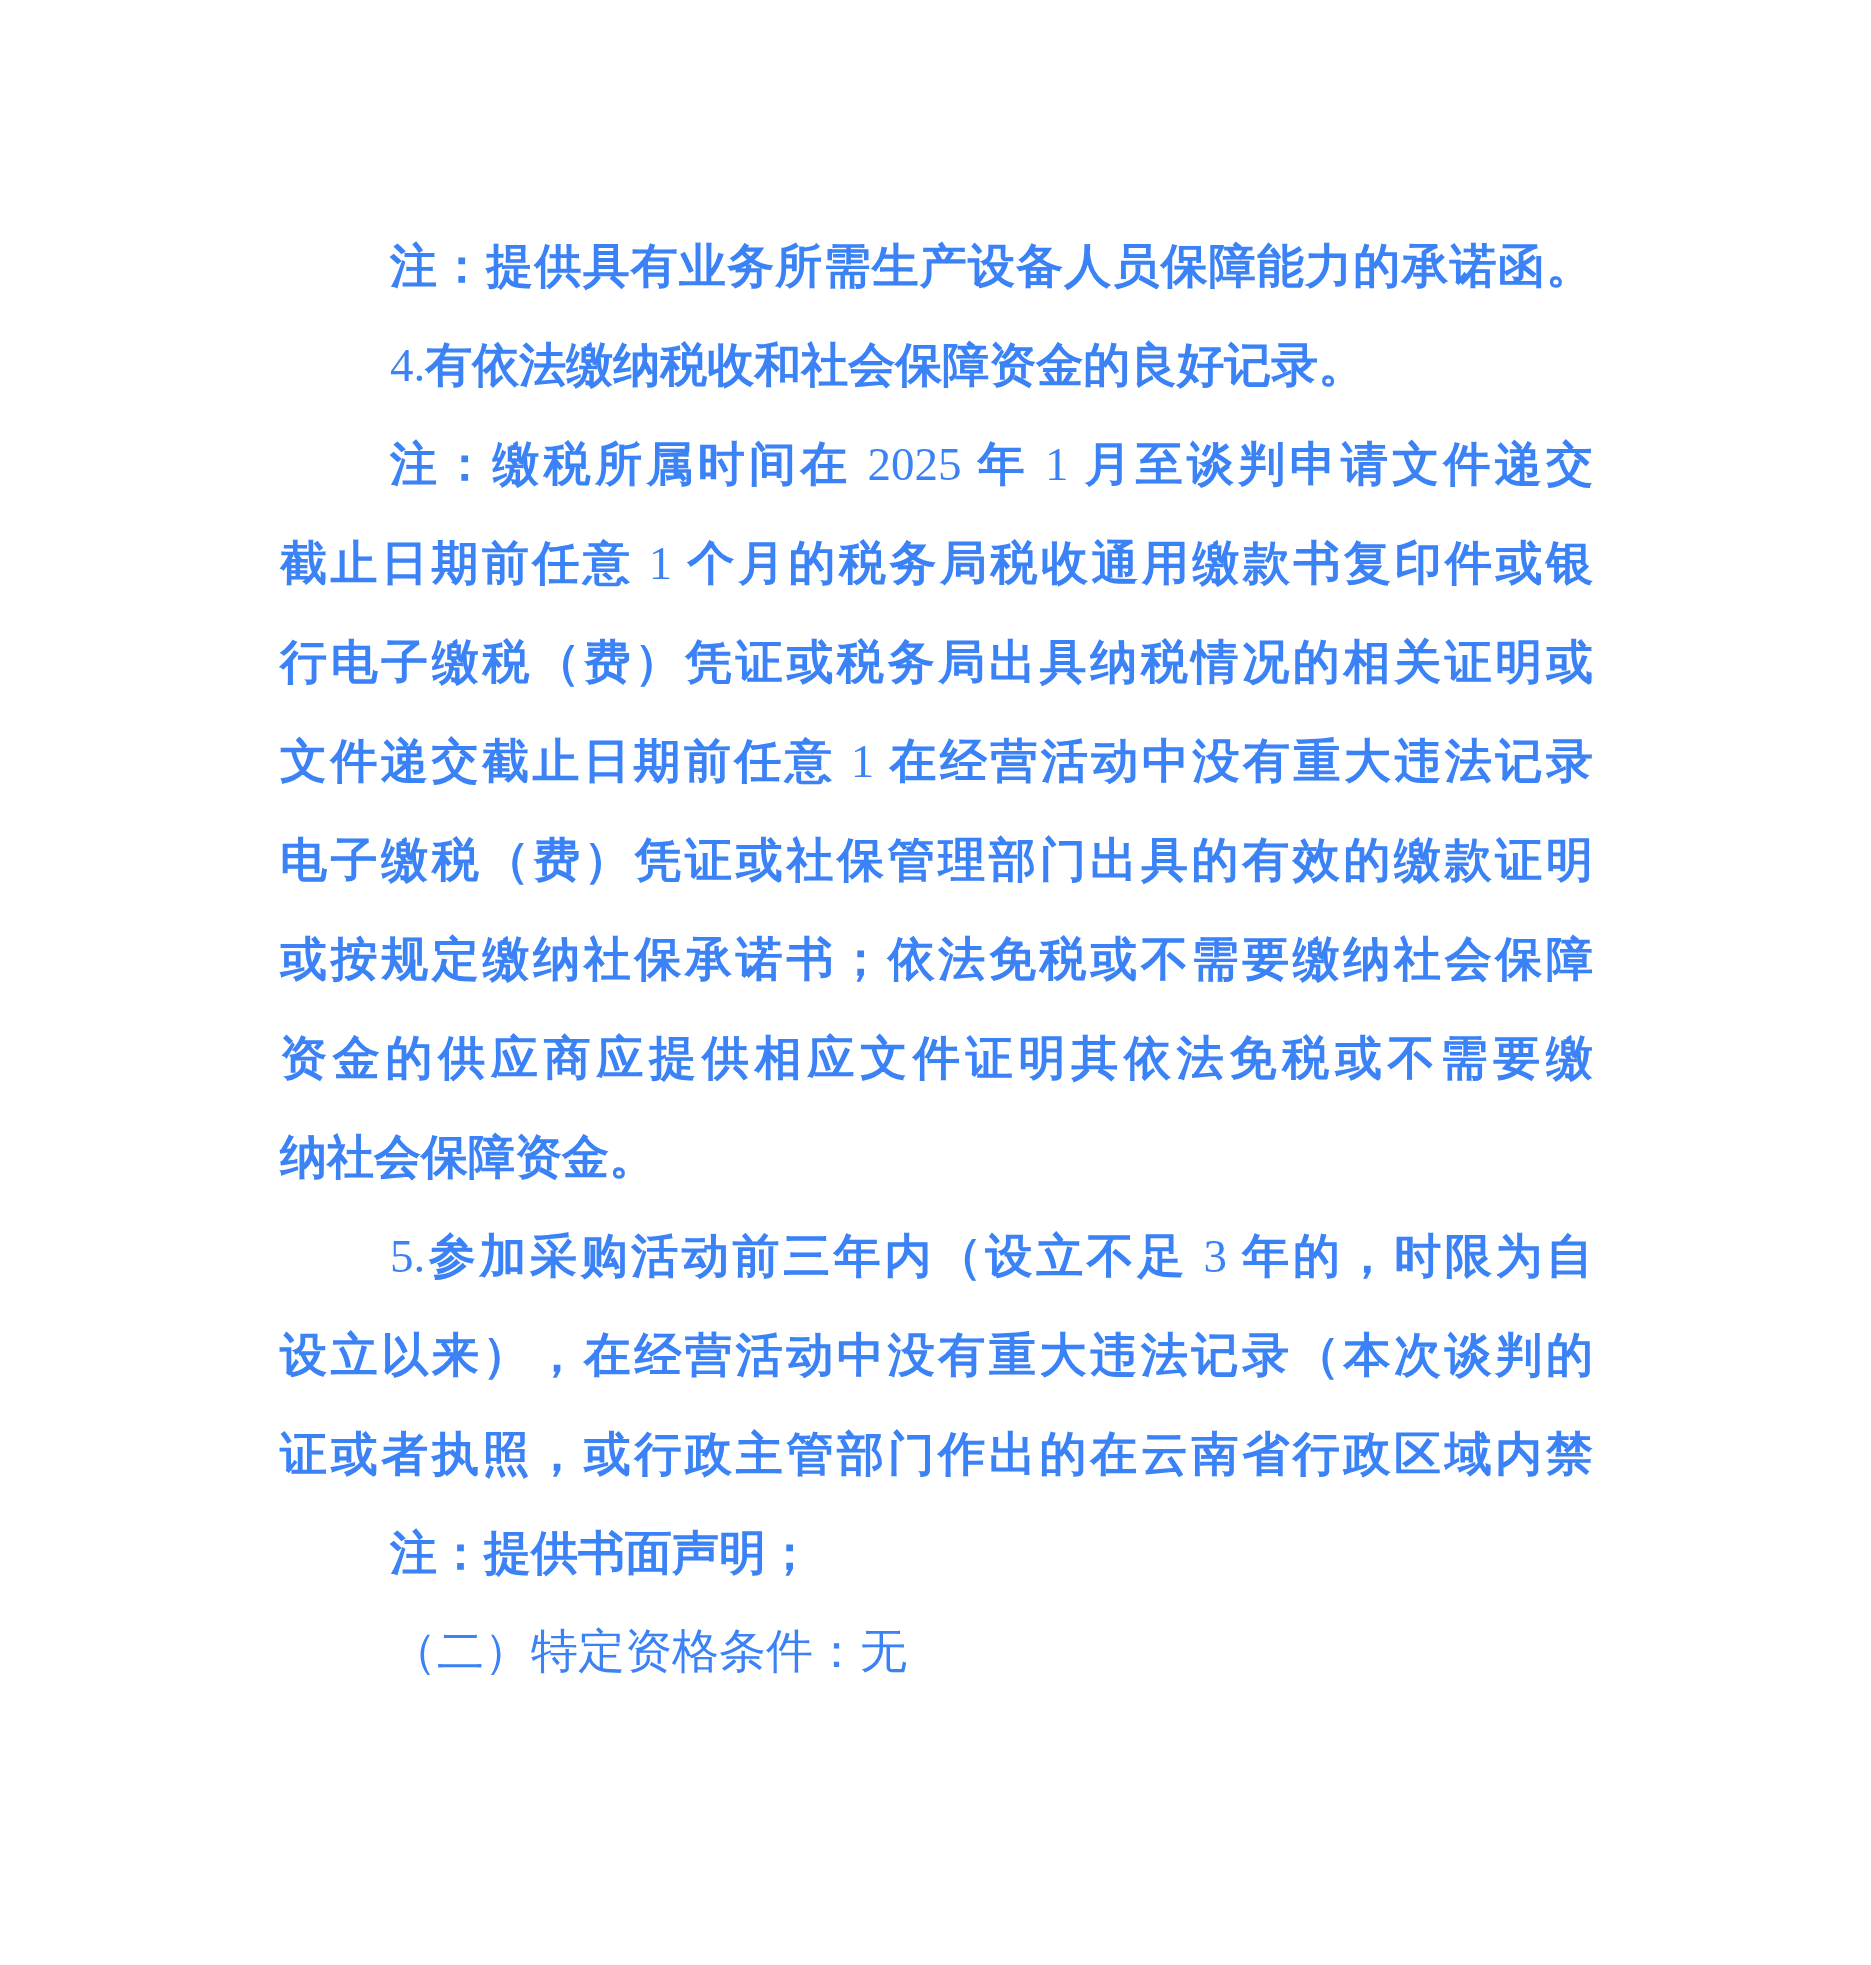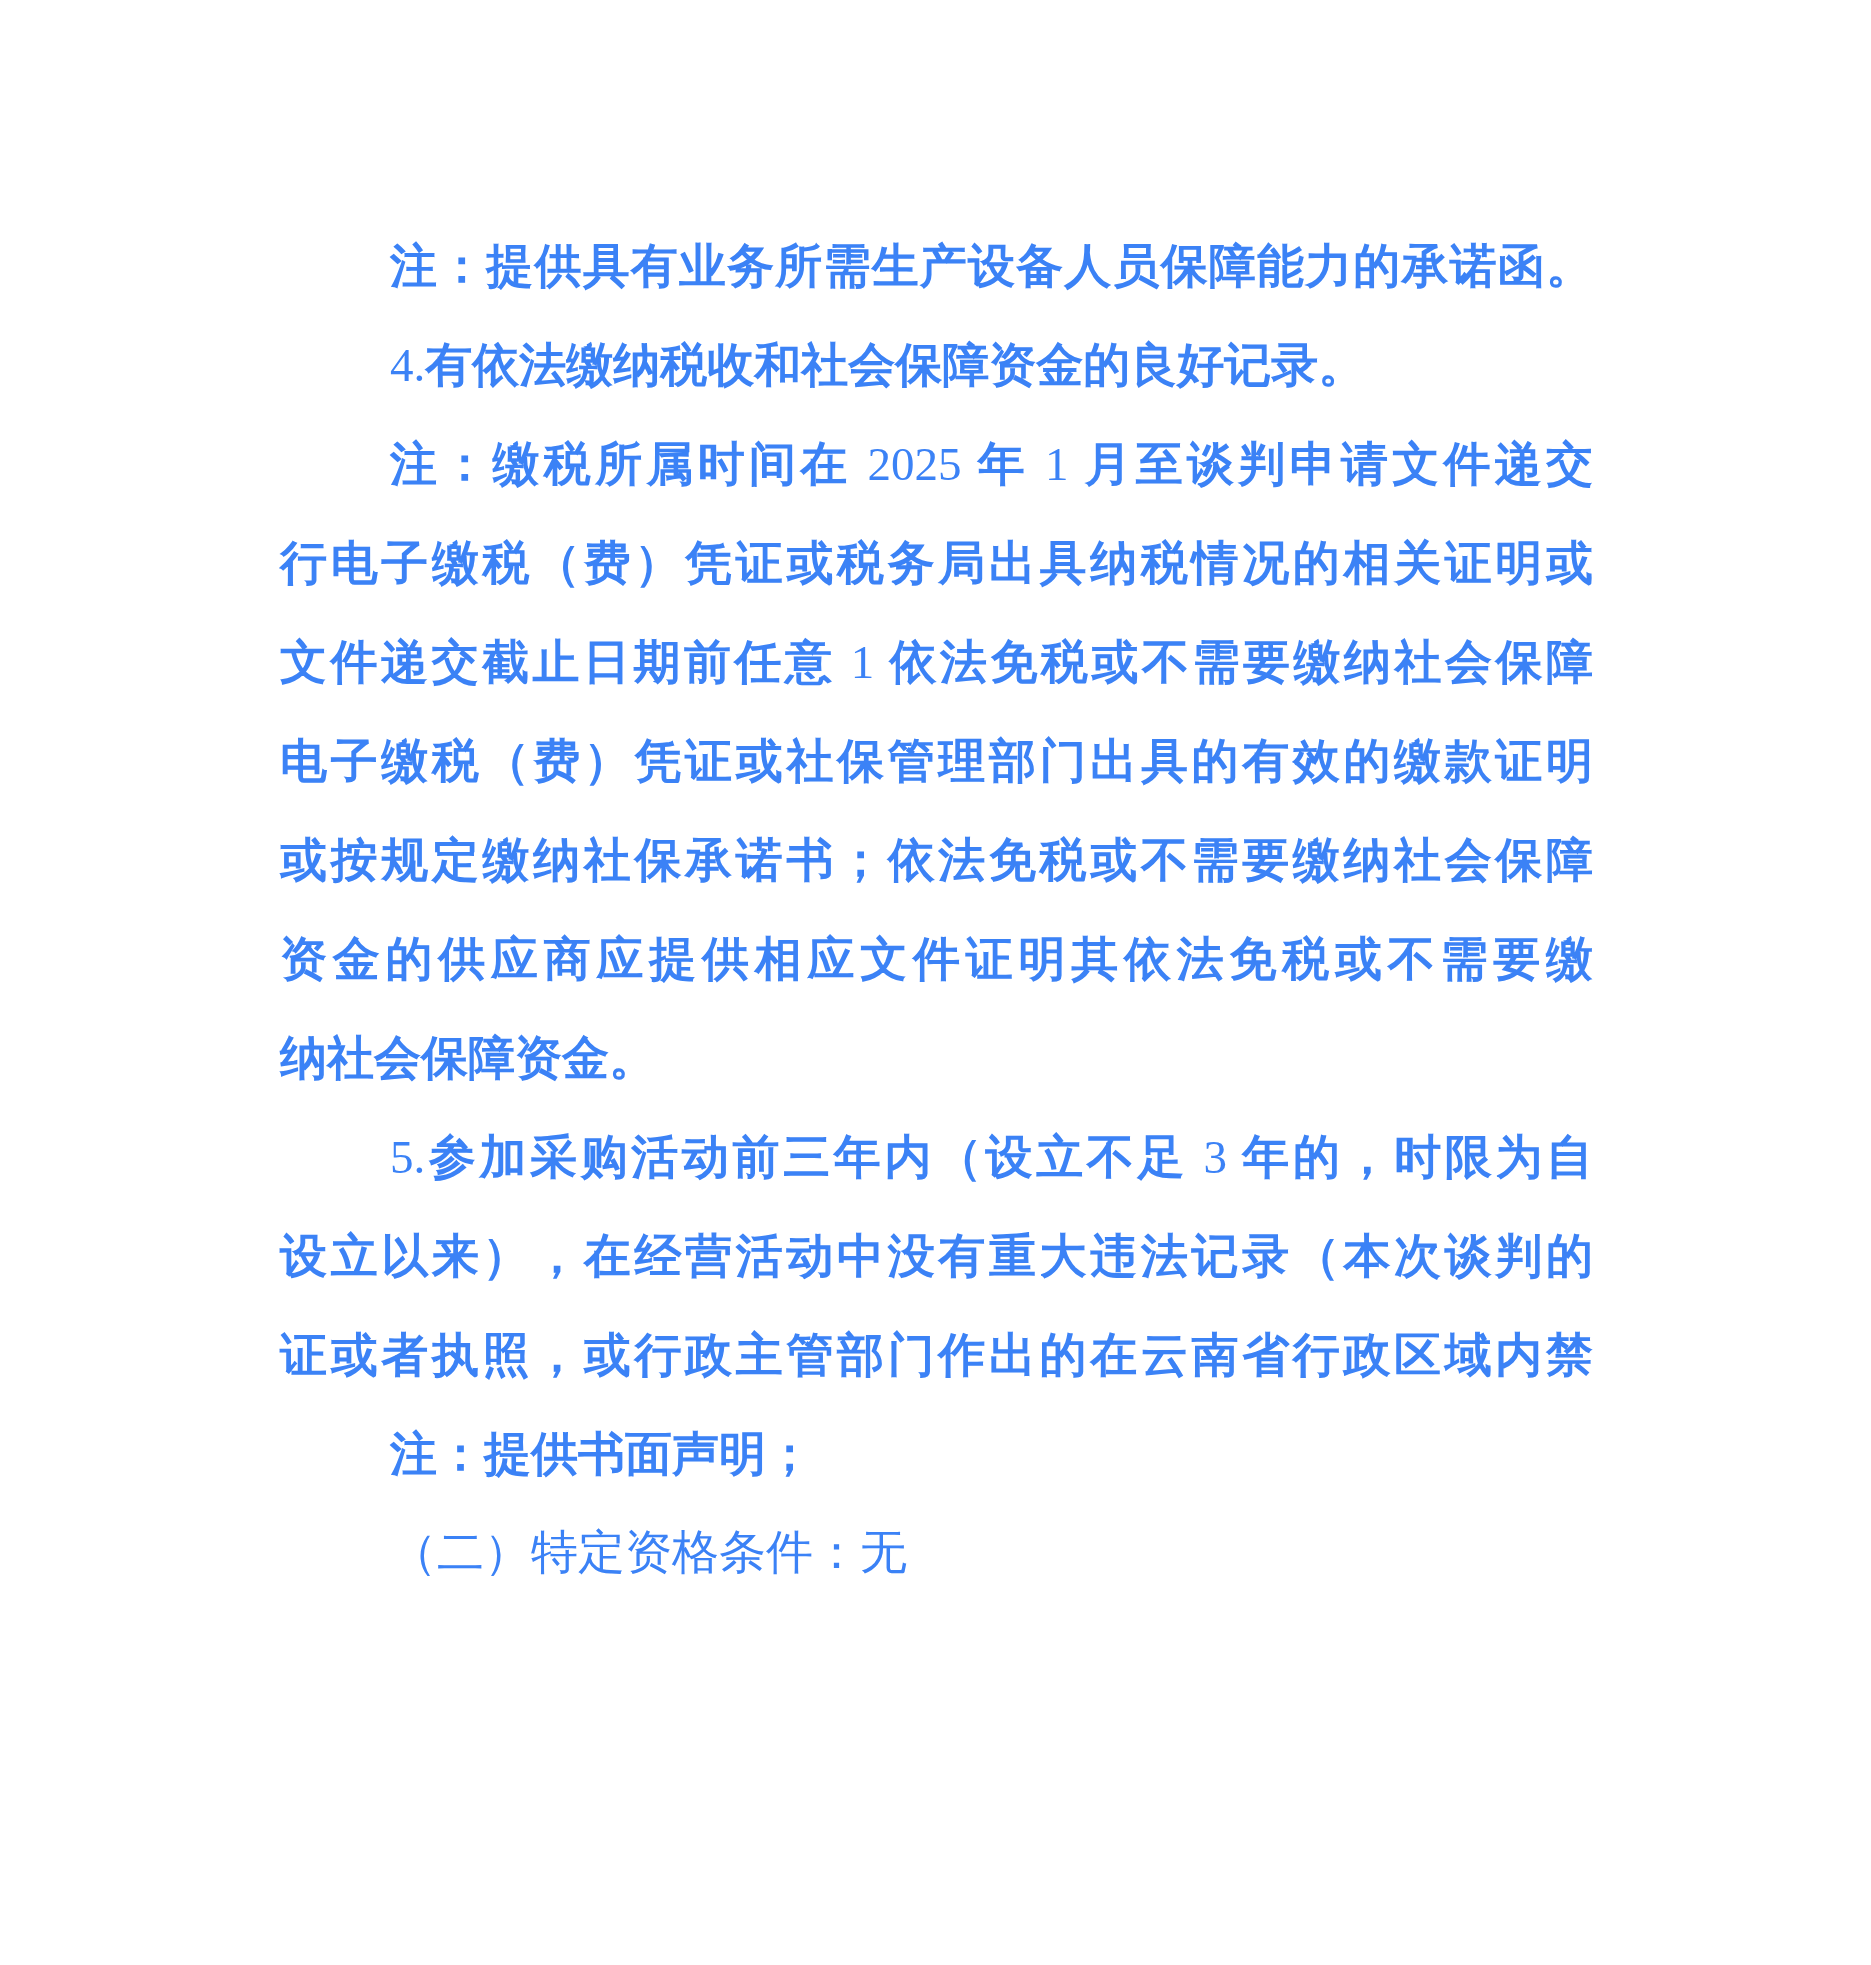--- a/index.html
+++ b/index.html
@@ -48,22 +48,23 @@
   }
 </style>
 </head>
 <body>
 
 <div class="page">
   <div class="content" id="doc-lines">
       <div class="line indent justify"><span>注：提供具有业务所需生产设备人员保障能力的承诺函。</span></div>
       <div class="line indent"><span class="latin">4.</span><span>有依法缴纳税收和社会保障资金的良好记录。</span></div>
       <div class="line indent justify"><span>注：缴税所属时间在</span><span class="latin"> 2025 </span><span>年</span><span class="latin"> 1 </span><span>月至谈判申请文件递交</span></div>
+      <div class="line justify"><span>截止日期前任意</span><span class="latin"> 1 </span><span>个月的税务局税收通用缴款书复印件或银</span></div>
       <div class="line justify"><span>行电子缴税（费）凭证或税务局出具纳税情况的相关证明或</span></div>
-      <div class="line justify"><span>文件递交截止日期前任意</span><span class="latin"> 1 </span><span>依法免税或不需要缴纳社会保障</span></div>
+      <div class="line justify"><span>文件递交截止日期前任意</span><span class="latin"> 1 </span><span>在经营活动中没有重大违法记录</span></div>
       <div class="line justify"><span>电子缴税（费）凭证或社保管理部门出具的有效的缴款证明</span></div>
       <div class="line justify"><span>或按规定缴纳社保承诺书；依法免税或不需要缴纳社会保障</span></div>
       <div class="line justify"><span>资金的供应商应提供相应文件证明其依法免税或不需要缴</span></div>
       <div class="line"><span>纳社会保障资金。</span></div>
       <div class="line indent justify"><span class="latin">5.</span><span>参加采购活动前三年内（设立不足</span><span class="latin"> 3 </span><span>年的，时限为自</span></div>
       <div class="line justify"><span>设立以来），在经营活动中没有重大违法记录（本次谈判的</span></div>
       <div class="line justify"><span>证或者执照，或行政主管部门作出的在云南省行政区域内禁</span></div>
       <div class="line indent"><span>注：提供书面声明；</span></div>
       <div class="line indent song"><span>（二）特定资格条件：无</span></div>
     </div>

